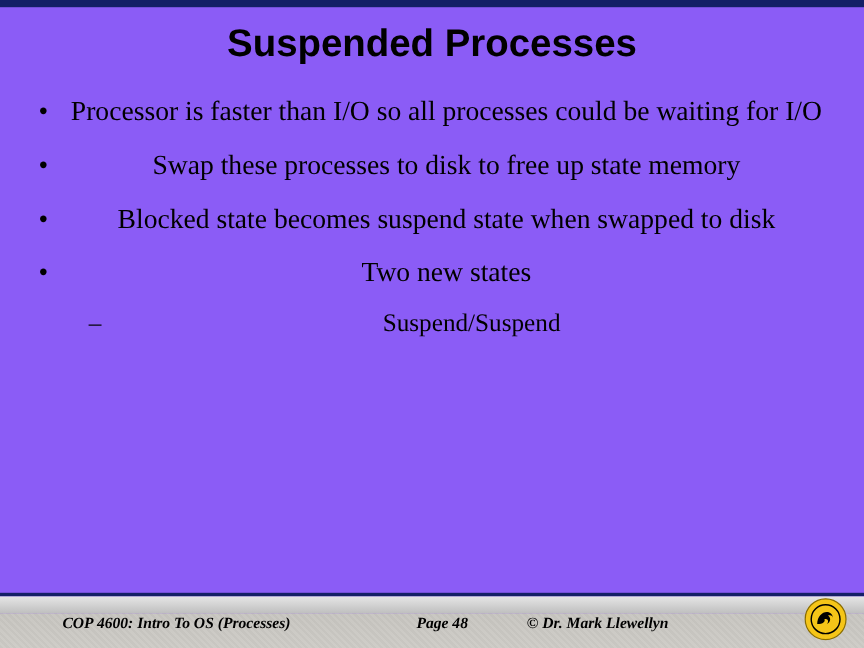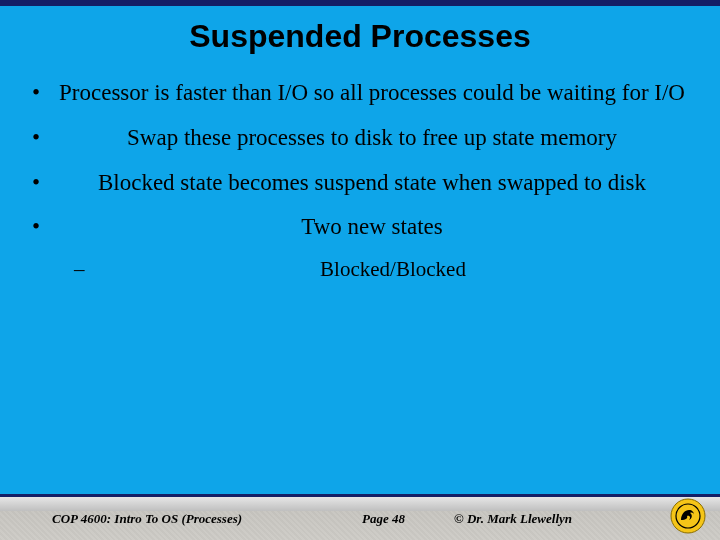--- a/index.html
+++ b/index.html
@@ -1,19 +1,19 @@
 <!DOCTYPE html>
 <html><head>
 <meta charset="utf-8">
 <style>
   * { box-sizing: border-box; margin: 0; padding: 0; }
   html, body { width: 720px; height: 540px; overflow: hidden; font-family: "Times New Roman", Times, serif; }
   .slide {
     width: 720px; height: 540px;
-    background: #0ea5e9;
+    background: #8b5cf6;
     border-top: 6px solid #141f66;
     position: relative;
     display: flex; flex-direction: column;
   }
   .title {
     font-family: Arial, Helvetica, sans-serif;
     font-size: 32px;
     color: #000;
     text-align: center;
     margin-top: 12px;
@@ -77,21 +77,21 @@
     position: absolute; left: 0; right: 0; top: 3px; bottom: 0;
     display: flex; align-items: center;
     padding: 0 70px 0 52px;
     font-family: "Times New Roman", Times, serif;
     font-style: italic;
     font-weight: bold;
     font-size: 13px;
     color: #000;
   }
   .footer-content .course { flex: 0 0 auto; min-width: 255px; }
-  .footer-content .page   { flex: 0 0 auto; margin-left: 55px; }
+  .footer-content .page   { flex: 0 0 auto; margin-left: 40px; }
   .footer-content .author { flex: 0 0 auto; margin-left: 49px; }
   .logo {
     position: absolute;
     right: 14px; bottom: 6px;
     width: 36px; height: 36px;
   }
 </style>
 </head>
 <body>
 
@@ -107,21 +107,21 @@
       <li>
         <span>Swap these processes to disk to free up state memory</span>
       </li>
       <li>
         <span>Blocked state becomes suspend state when swapped to disk</span>
       </li>
       <li>
         <span>Two new states</span>
         <ul class="level2">
           <li>
-            <span>Blocked/Blocked</span>
+            <span>Suspend/Suspend</span>
           </li>
         </ul>
       </li>
     </ul>
   </div>
 
   <div class="footer-band">
     <div class="footer-border-top"></div>
     <div class="footer-gradient"></div>
     <div class="footer-texture"></div>

